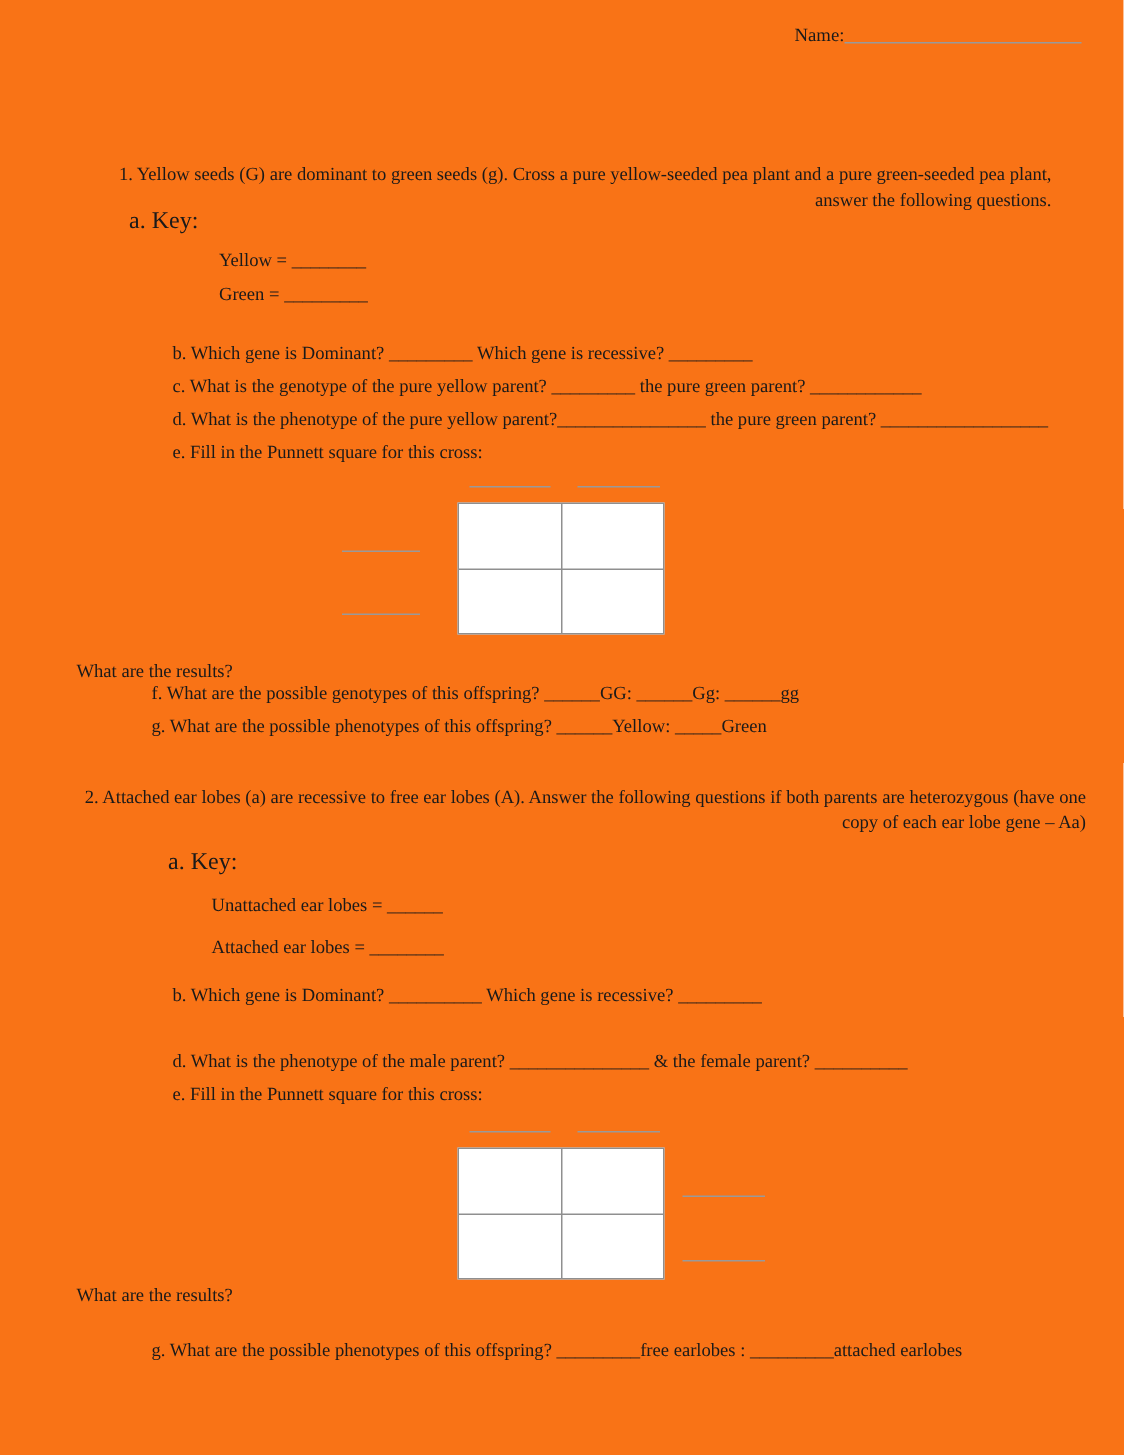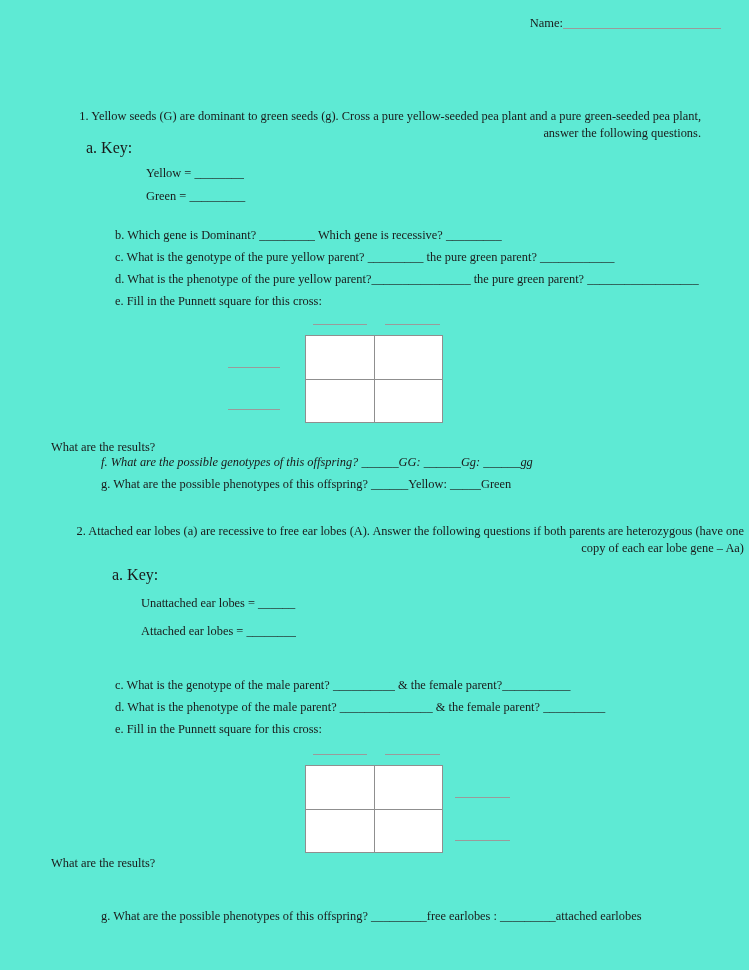--- a/index.html
+++ b/index.html
@@ -9,21 +9,21 @@
     background: #ffffff;
   }
   body {
     font-family: "Liberation Serif", "DejaVu Serif", serif;
     color: #1a1a1a;
   }
   .page {
     position: relative;
     width: 749px;
     height: 970px;
-    background: #5eead4;
+    background: #f97316;
     overflow: hidden;
   }
 
   
   .name-row {
     position: absolute;
     top: 16px;
     right: 28px;
     display: flex;
     align-items: flex-end;
@@ -62,21 +62,20 @@
     position: absolute;
     font-size: 12.4px;
     line-height: 1.33;
     text-align: right;
   }
   .q1-intro { left: 51px; top: 108px; width: 650px; }
   .q2-intro {
     left: 51px; top: 523px; width: 660px;
     padding-left: 13px;
     text-indent: -13px;
-    margin-left: 20px;
   }
 
   .key-label {
     position: absolute;
     font-size: 16px;
   }
   .q1-key-label { left: 86px; top: 139px; }
   .q2-key-label { left: 112px; top: 566px; }
 
   .key-item {
@@ -110,24 +109,24 @@
   }
   .q1-results-label { top: 440px; }
   .q2-results-label { top: 856px; }
 
   .result-line {
     position: absolute;
     left: 101px;
     font-size: 12.4px;
     white-space: nowrap;
   }
-  .q1-f { top: 455px; font-style: italic; }
+  .q1-f { top: 455px; }
   .q1-g { top: 477px; }
   .q2-f { top: 871px; }
-  .q2-g { top: 893px; margin-top: 16px; }
+  .q2-g { top: 893px; }
 
   
   .punnett {
     position: absolute;
     width: 138px;
     height: 88px;
     border: 1px solid #8f8f8f;
     box-sizing: border-box;
     background: #ffffff;
   }
@@ -201,21 +200,21 @@
   <div class="results-label q1-results-label">What are the results?</div>
   <div class="result-line q1-f">f. What are the possible genotypes of this offspring?   ______GG:   ______Gg:   ______gg</div>
   <div class="result-line q1-g">g. What are the possible phenotypes of this offspring? ______Yellow: _____Green</div>
 
   <div class="q-intro q2-intro">2. Attached ear lobes (a) are recessive to free ear lobes (A). Answer the following questions if both parents are heterozygous (have one copy of each ear lobe gene – Aa)</div>
 
   <div class="key-label q2-key-label">a. Key:</div>
   <div class="key-item q2-key-un">Unattached ear lobes = ______</div>
   <div class="key-item q2-key-at">Attached ear lobes = ________</div>
 
-  <div class="sub-q q2-c">c. What is the genotype of the male parent? __________  &amp;   the female parent?___________</div>
+  <div class="sub-q q2-b">b. Which gene is Dominant? __________  Which gene is recessive? _________</div>
   <div class="sub-q q2-d">d. What is the phenotype of the male parent? _______________  &amp;   the female parent? __________</div>
   <div class="sub-q q2-e">e. Fill in the Punnett square for this cross:</div>
 
   <div class="slot p2-top-a"></div>
   <div class="slot p2-top-b"></div>
   <div class="slot p2-right-a"></div>
   <div class="slot p2-right-b"></div>
 
   <div class="punnett" id="punnett-2">
     <div class="v-div"></div>

